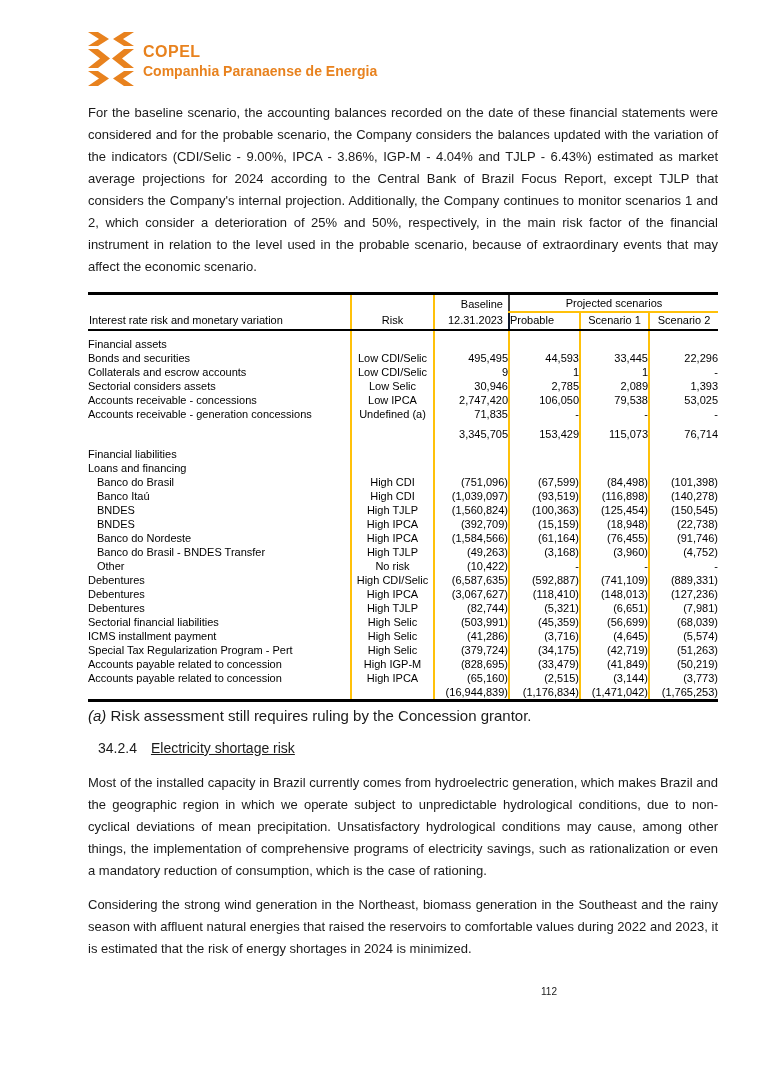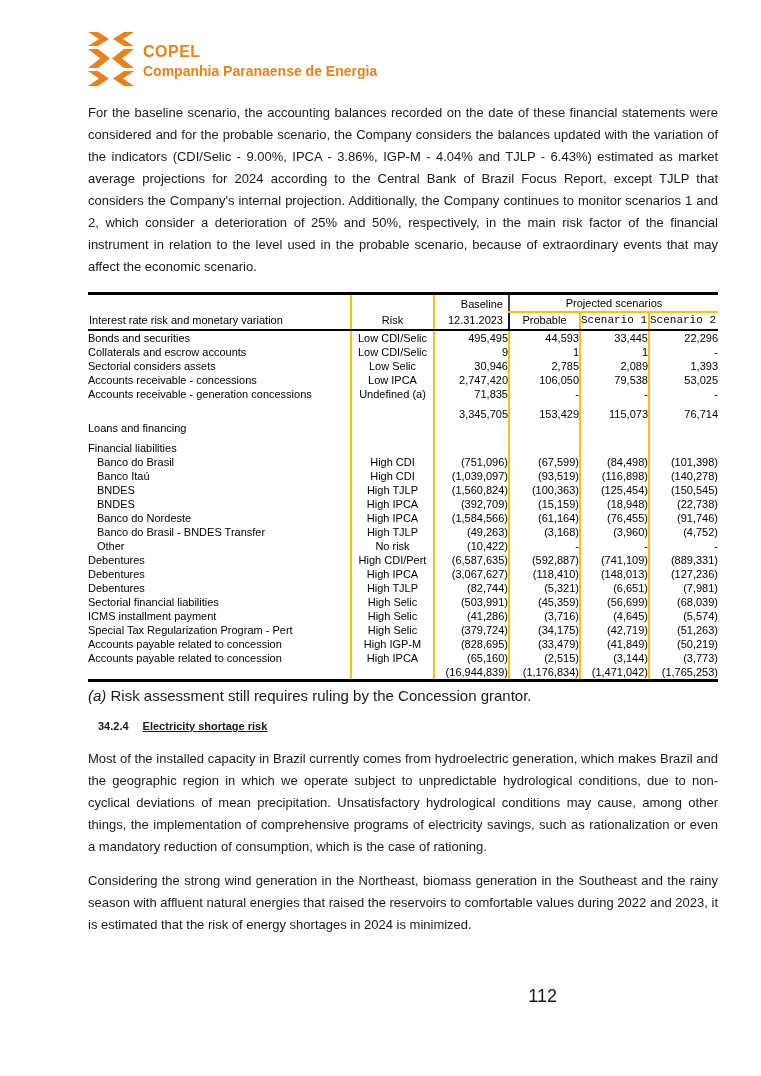--- a/index.html
+++ b/index.html
@@ -48,42 +48,42 @@
   }
   table.fin th{font-weight:normal;font-size:11px;}
   tr.hrow1 th{height:17px;line-height:16px;vertical-align:bottom;}
   tr.hrow2 th{height:16px;line-height:15px;vertical-align:bottom;border-bottom:2px solid #000;padding-bottom:1px;}
   th.h-baseline{text-align:right;padding-right:5px;}
   th.h-projected{text-align:center;border-left:2px solid #404040;border-bottom:2px solid var(--yellow);}
   th.yl{border-left:2px solid var(--yellow);}
   th.h-label{text-align:left;padding-left:1px;}
   th.h-risk{text-align:center;}
   th.h-date{text-align:right;padding-right:5px;}
-  th.h-prob{text-align:center;border-left:2px solid #0f172a;}
-  th.h-scen{text-align:left;font-family:Liberation Mono, monospace;}
+  th.h-prob{text-align:left;border-left:2px solid #0f172a;}
+  th.h-scen{text-align:center;}
   table.fin td{
     height:14px;line-height:14px;
     vertical-align:bottom;
     white-space:nowrap;overflow:hidden;
     padding:0;
   }
   td.c-label{text-align:left;padding-left:1px;}
   td.c-label.indent{padding-left:9px;}
   td.c-risk{text-align:center;border-left:2px solid var(--yellow);}
   td.c-num{text-align:right;padding-right:5px;border-left:2px solid var(--yellow);}
   tr.gap td{padding-top:6px;height:20px;}
   
   .footnote{font-size:15px;line-height:13px;margin-bottom:18px;color:var(--ink);}
   .footnote .fmark{font-style:italic;}
   
-  .sec-heading{font-size:11px;margin:0 0 16px 10px;color:var(--ink);font-weight:bold;}
+  .sec-heading{font-size:14px;margin:0 0 16px 10px;color:var(--ink);}
   .sec-heading .num{display:inline-block;margin-right:14px;}
   .sec-heading .ttl{text-decoration:underline;}
   
-  .page-num{position:absolute;top:986px;right:52px;font-size:18px;color:var(--ink);}
+  .page-num{position:absolute;top:986px;right:52px;font-size:10px;color:var(--ink);}
 </style>
 </head>
 <body>
 
 <div class="page">
 
   <div class="logo">
     <span>
       <svg width="46" height="54" viewBox="0 0 46 54" aria-hidden="true">
         <g fill="#E8821E">
@@ -123,20 +123,28 @@
       <tr class="hrow2">
         <th class="h-label">Interest rate risk and monetary variation</th>
         <th class="h-risk yl">Risk</th>
         <th class="h-date yl">12.31.2023</th>
         <th class="h-prob">Probable</th>
         <th class="h-scen yl">Scenario 1</th>
         <th class="h-scen yl">Scenario 2</th>
       </tr>
     </thead>
     <tbody>
+        <tr class="r-section gap">
+          <td class="c-label">Financial assets</td>
+          <td class="c-risk"></td>
+          <td class="c-num"></td>
+          <td class="c-num"></td>
+          <td class="c-num"></td>
+          <td class="c-num"></td>
+        </tr>
         <tr class="r-item">
           <td class="c-label">Bonds and securities</td>
           <td class="c-risk">Low CDI/Selic</td>
           <td class="c-num">495,495</td>
           <td class="c-num">44,593</td>
           <td class="c-num">33,445</td>
           <td class="c-num">22,296</td>
         </tr>
         <tr class="r-item">
           <td class="c-label">Collaterals and escrow accounts</td>
@@ -171,30 +179,30 @@
           <td class="c-num">-</td>
         </tr>
         <tr class="r-subtotal gap">
           <td class="c-label"></td>
           <td class="c-risk"></td>
           <td class="c-num">3,345,705</td>
           <td class="c-num">153,429</td>
           <td class="c-num">115,073</td>
           <td class="c-num">76,714</td>
         </tr>
+        <tr class="r-section gap">
+          <td class="c-label">Financial liabilities</td>
+          <td class="c-risk"></td>
+          <td class="c-num"></td>
+          <td class="c-num"></td>
+          <td class="c-num"></td>
+          <td class="c-num"></td>
+        </tr>
         <tr class="r-section">
           <td class="c-label">Loans and financing</td>
-          <td class="c-risk"></td>
-          <td class="c-num"></td>
-          <td class="c-num"></td>
-          <td class="c-num"></td>
-          <td class="c-num"></td>
-        </tr>
-        <tr class="r-section gap">
-          <td class="c-label">Financial liabilities</td>
           <td class="c-risk"></td>
           <td class="c-num"></td>
           <td class="c-num"></td>
           <td class="c-num"></td>
           <td class="c-num"></td>
         </tr>
         <tr class="r-item">
           <td class="c-label indent">Banco do Brasil</td>
           <td class="c-risk">High CDI</td>
           <td class="c-num">(751,096)</td>
@@ -245,21 +253,21 @@
         <tr class="r-item">
           <td class="c-label indent">Other</td>
           <td class="c-risk">No risk</td>
           <td class="c-num">(10,422)</td>
           <td class="c-num">-</td>
           <td class="c-num">-</td>
           <td class="c-num">-</td>
         </tr>
         <tr class="r-item">
           <td class="c-label">Debentures</td>
-          <td class="c-risk">High CDI/Pert</td>
+          <td class="c-risk">High CDI/Selic</td>
           <td class="c-num">(6,587,635)</td>
           <td class="c-num">(592,887)</td>
           <td class="c-num">(741,109)</td>
           <td class="c-num">(889,331)</td>
         </tr>
         <tr class="r-item">
           <td class="c-label">Debentures</td>
           <td class="c-risk">High IPCA</td>
           <td class="c-num">(3,067,627)</td>
           <td class="c-num">(118,410)</td>

